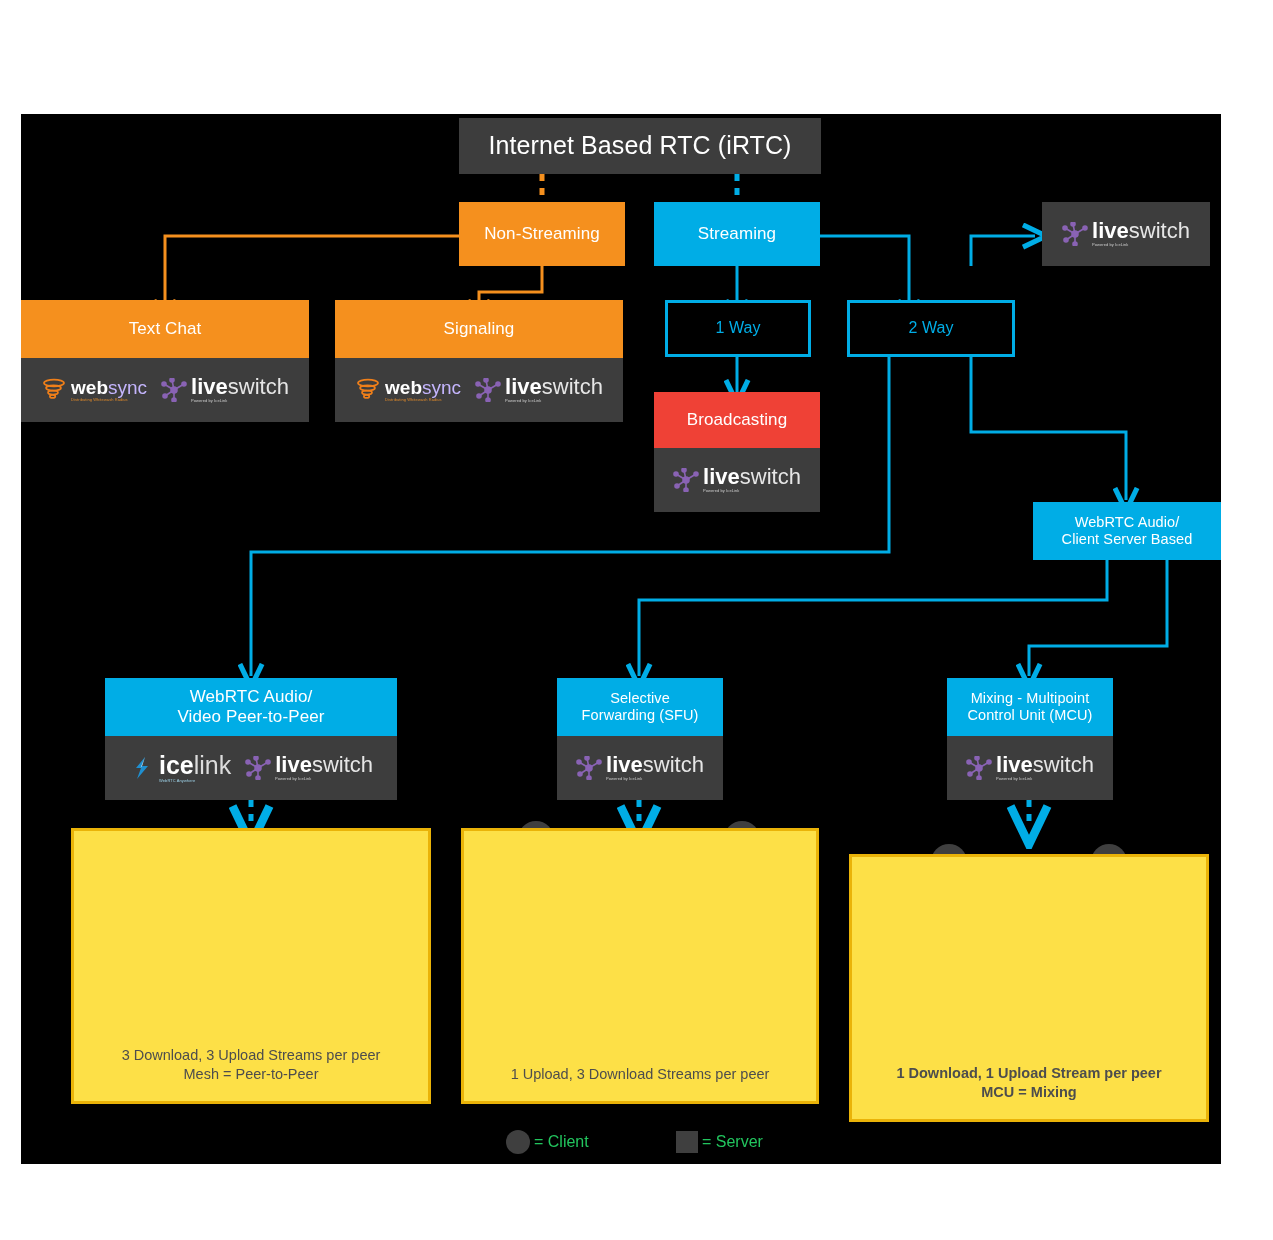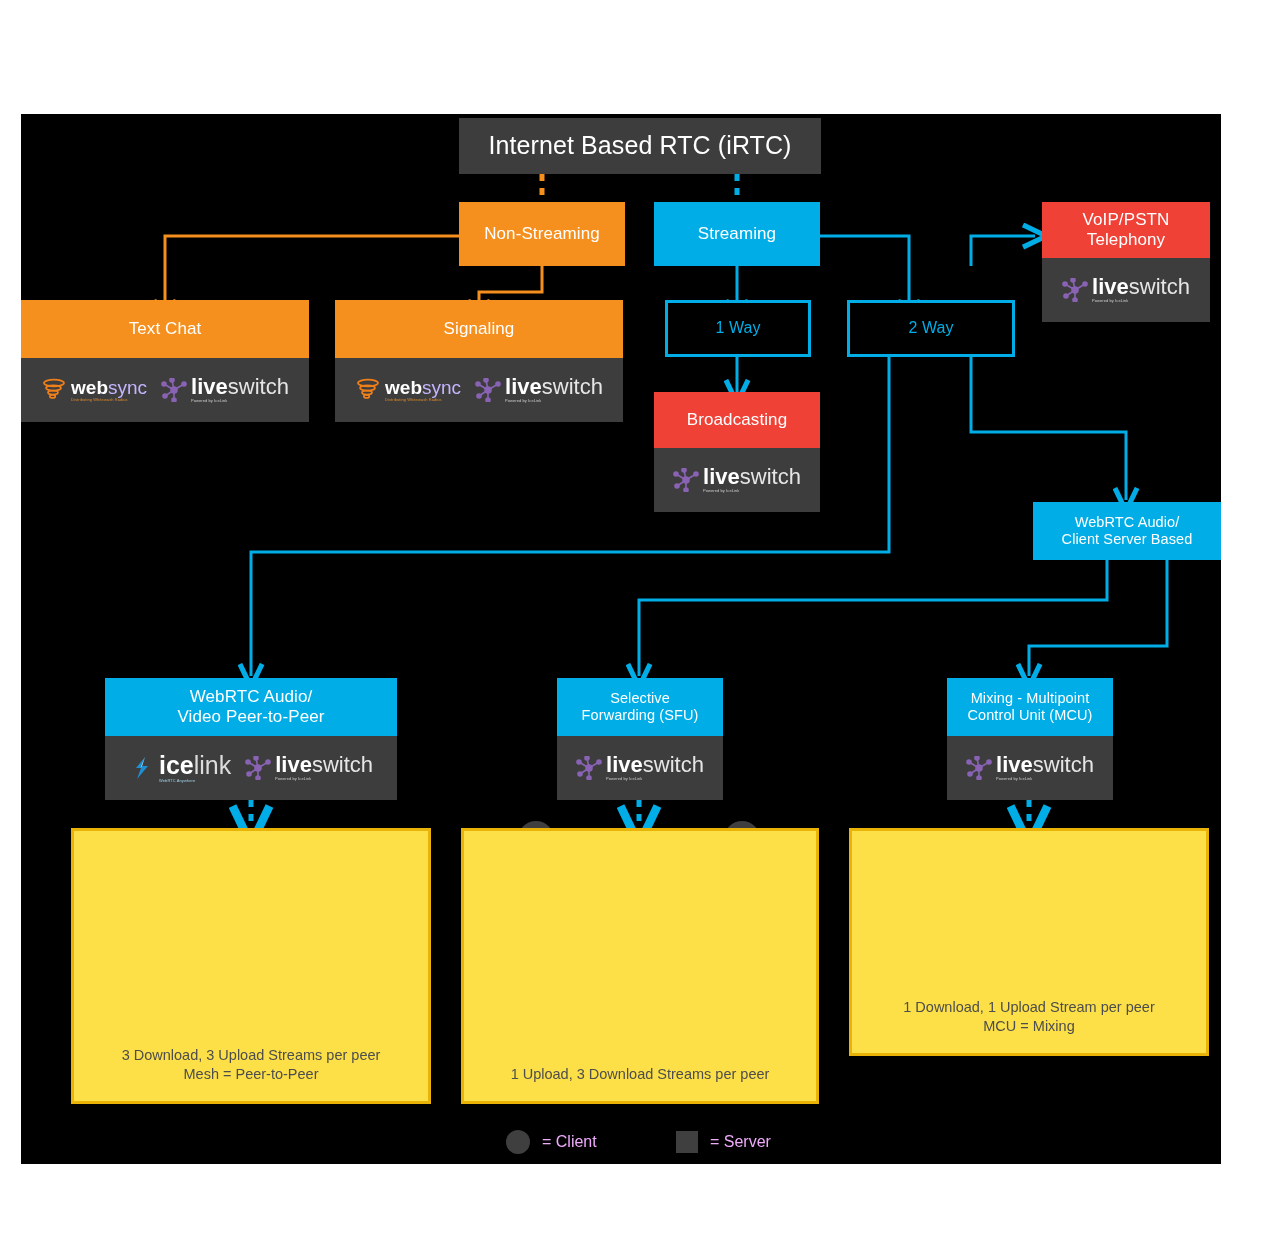--- a/index.html
+++ b/index.html
@@ -28,21 +28,21 @@
   .ws .row1{font-size:19px;font-weight:700;color:#fff;}
   .ws .row1 i{font-style:normal;font-weight:300;color:#c4b5fd;}
   .ws .tag{color:#e08a2a;}
   .il .row1{font-size:25px;font-weight:700;color:#fff;}
   .il .row1 i{font-style:normal;font-weight:300;color:#dcdcdc;}
   .il .tag{color:#9fd4ea;}
   
   .panel{position:absolute;border:3px solid #eab308;background:#fde047;box-sizing:border-box;}
   .panel .cap{position:absolute;left:0;right:0;bottom:16px;text-align:center;color:#4d4d4d;
               font-size:14.5px;line-height:1.35;}
-  .legend{position:absolute;display:flex;align-items:center;gap:12px;color:#f0abfc;font-size:16px;}
+  .legend{position:absolute;display:flex;align-items:center;gap:4px;color:#22c55e;font-size:16px;}
   .dot{width:24px;height:24px;border-radius:50%;background:#3f3f3f;}
   .sq{width:22px;height:22px;background:#3f3f3f;}
 </style>
 </head>
 <body>
 
 <div id="canvas">
 
   <svg class="wires" viewBox="0 0 1200 1050">
     <defs>
@@ -165,24 +165,20 @@
 
   <div class="node orange hdr" style="left:438px;top:88px;width:166px;height:64px;">
     <span>Non-Streaming</span>
   </div>
 
   <div class="node blue hdr" style="left:633px;top:88px;width:166px;height:64px;">
     <span>Streaming</span>
   </div>
 
   <div class="node" style="left:1021px;top:88px;width:168px;height:120px;">
-    <div class="red hdr" style="height:56px;flex-direction:column;">
-      <span>VoIP/PSTN</span>
-      <span>Telephony</span>
-    </div>
     <div class="logos" style="height:64px;">
       <div class="logo ls">
         <svg class="mark" width="26" height="24" viewBox="0 0 26 24">
           <g stroke="#8a63b5" stroke-width="1.6" fill="#8a63b5">
             <line x1="13" y1="12" x2="3" y2="6"></line>
               <line x1="13" y1="12" x2="23" y2="6"></line>
             <line x1="13" y1="12" x2="13" y2="22"></line>
               <line x1="13" y1="12" x2="4" y2="18"></line>
             <line x1="13" y1="12" x2="11" y2="2"></line>
             <circle cx="13" cy="12" r="3"></circle>
@@ -435,21 +431,21 @@
       <div>Mesh = Peer-to-Peer</div>
     </div>
   </div>
 
   <div class="panel" style="left:440px;top:714px;width:358px;height:276px;">
     <div class="cap">
       <div>1 Upload, 3 Download Streams per peer</div>
     </div>
   </div>
 
-  <div class="panel" style="left:828px;top:714px;width:360px;height:228px;">
+  <div class="panel" style="left:828px;top:740px;width:360px;height:268px;font-weight:bold;">
     <div class="cap">
       <div>1 Download, 1 Upload Stream per peer</div>
       <div>MCU = Mixing</div>
     </div>
   </div>
 
   <div class="legend" style="left:485px;top:1016px;">
     <span class="dot"></span>
     <span>= Client</span>
   </div>

